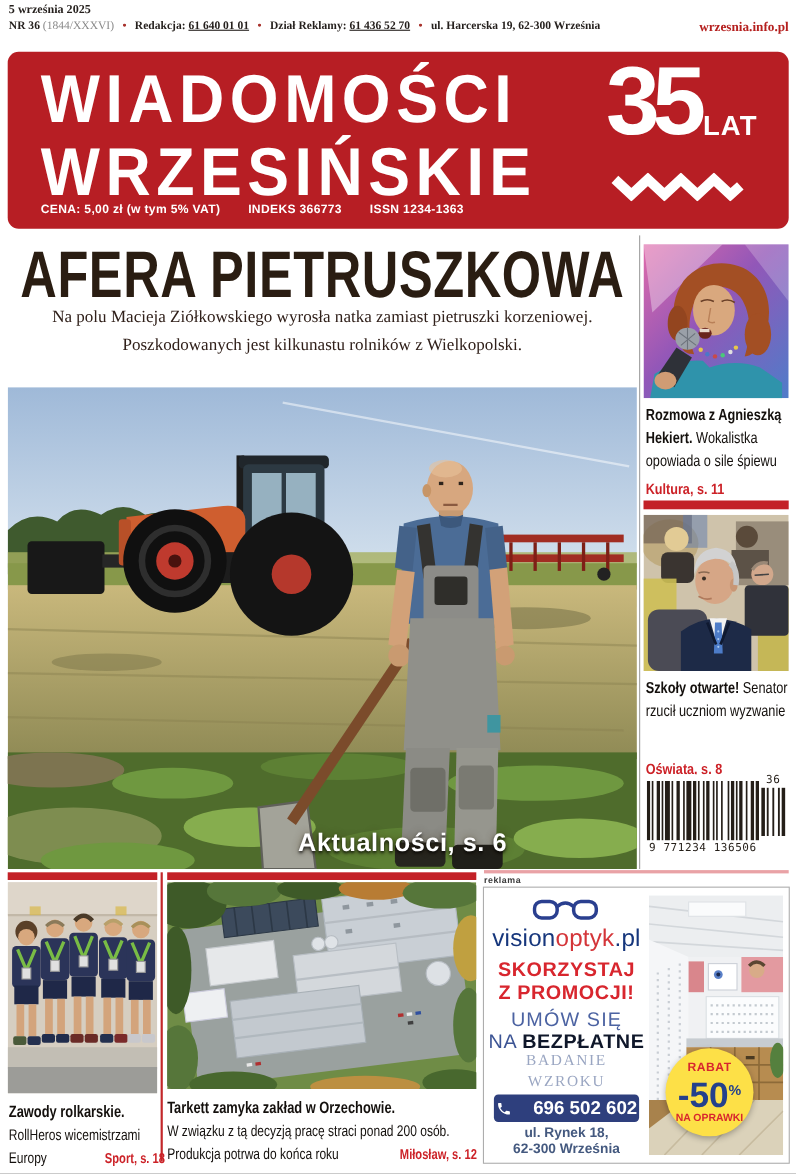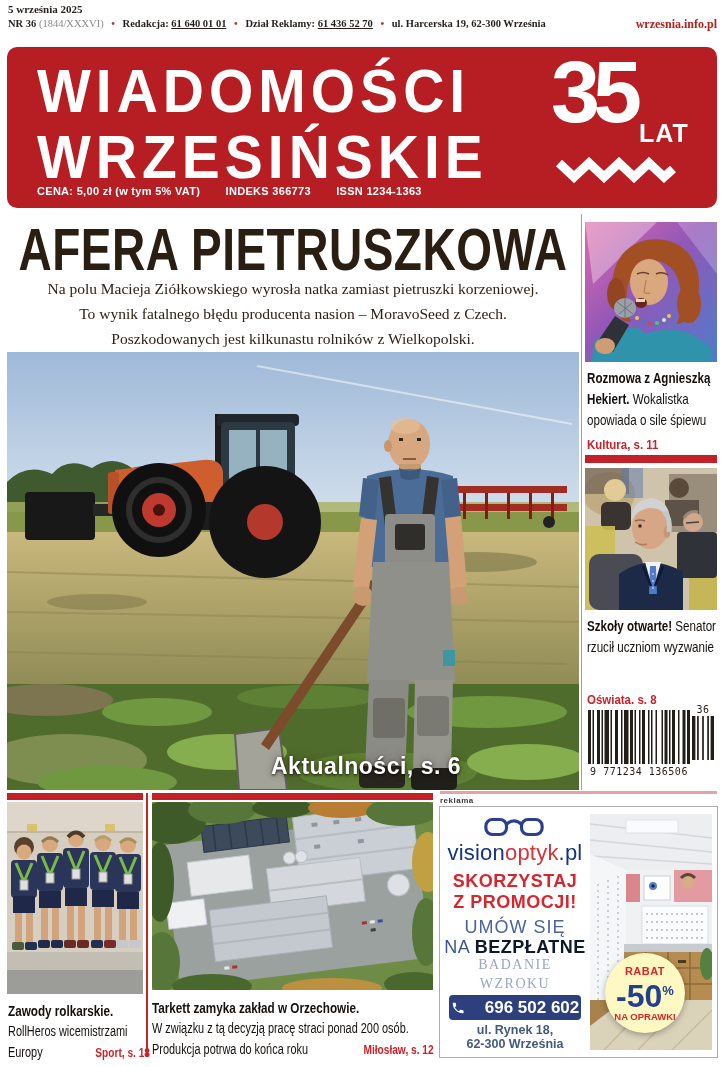--- a/index.html
+++ b/index.html
@@ -49,21 +49,21 @@
   .brand .b1,.brand .b3{color:#16367c;}
   .brand .b2{color:#d43539;}
   .promo{font-weight:bold;font-size:18px;color:#d8262e;letter-spacing:.5px;line-height:21px;}
   .adl1{font-size:18px;color:#4c63a2;letter-spacing:1px;}
   .adl2{font-size:18px;color:#3c5494;letter-spacing:.5px;}
   .adl2 b{color:#0f172a;}
   .adl3{font-size:14px;color:#9aa6c2;letter-spacing:1.5px;font-family:Liberation Serif, serif;}
   .pill{background:#2e3f7d;border-radius:4px;color:#fff;font-weight:bold;font-size:17px;
         display:flex;align-items:center;justify-content:center;gap:20px;}
   .adaddr{font-size:12.5px;font-weight:bold;color:#44597f;line-height:15px;}
-  .badge{background:#fef9c3;border-radius:50%;box-shadow:0 2px 6px rgba(0,0,0,.3);text-align:center;}
+  .badge{background:#fde047;border-radius:50%;box-shadow:0 2px 6px rgba(0,0,0,.3);text-align:center;}
   .badge .bt{font-size:11px;font-weight:bold;color:#d8262e;margin-top:12px;letter-spacing:.5px;}
   .badge .bv{font-size:32px;line-height:28px;font-weight:bold;color:#24408c;}
   .badge .bv sup{font-size:13px;}
   .badge .bb{font-size:9.5px;font-weight:bold;color:#d8262e;margin-top:1px;}
 </style>
 </head>
 <body>
 
 <div class="page">
 
@@ -82,38 +82,37 @@
   </div>
   <div class="abs site" style="right:7px;top:17px;">wrzesnia.info.pl</div>
 
   <div class="abs mast" style="left:7px;top:47px;width:710px;height:161px;">
     <div class="abs" style="left:30px;top:8px;">
       <div class="mtitle">WIADOMOŚCI</div>
       <div class="mtitle">WRZESIŃSKIE</div>
     </div>
     <div class="abs" style="right:14px;top:8px;width:154px;height:142px;">
       <div class="abs lg35" style="left:2px;top:-4px;">35</div>
-      <div class="abs lglat" style="left:90px;top:64px;">LAT</div>
+      <div class="abs lglat" style="left:90px;top:46px;">LAT</div>
       <svg class="abs" style="left:6px;top:102px;" width="122" height="26" viewBox="0 0 122 26">
         <polyline points="4,6 19,20 34,6 49,20 64,6 79,20 94,6 109,20 118,12" fill="none" stroke="#ffffff" stroke-width="9"></polyline>
       </svg>
     </div>
     <div class="abs mprice" style="left:30px;top:138px;">
       <span>CENA: 5,00 zł (w tym 5% VAT)</span>
       <span>INDEKS 366773</span>
       <span>ISSN 1234-1363</span>
     </div>
   </div>
 
   <div class="abs" style="left:7px;top:214px;width:572px;text-align:center;">
     <span class="headline">AFERA PIETRUSZKOWA</span>
   </div>
   <div class="abs sub" style="left:7px;top:276px;width:572px;">
     <div>Na polu Macieja Ziółkowskiego wyrosła natka zamiast pietruszki korzeniowej.</div>
-    <div>To wynik fatalnego błędu producenta nasion – MoravoSeed z Czech.</div>
     <div>Poszkodowanych jest kilkunastu rolników z Wielkopolski.</div>
   </div>
 
   <div class="abs" style="left:7px;top:352px;width:468px;height:438px;">
     <svg width="572" height="438" viewBox="0 0 572 438">
       <defs>
         <linearGradient id="sky" x1="0" y1="0" x2="0" y2="1">
             <stop offset="0" stop-color="#9fb9d8"></stop>
             <stop offset="1" stop-color="#dde8f1"></stop>
           </linearGradient>

